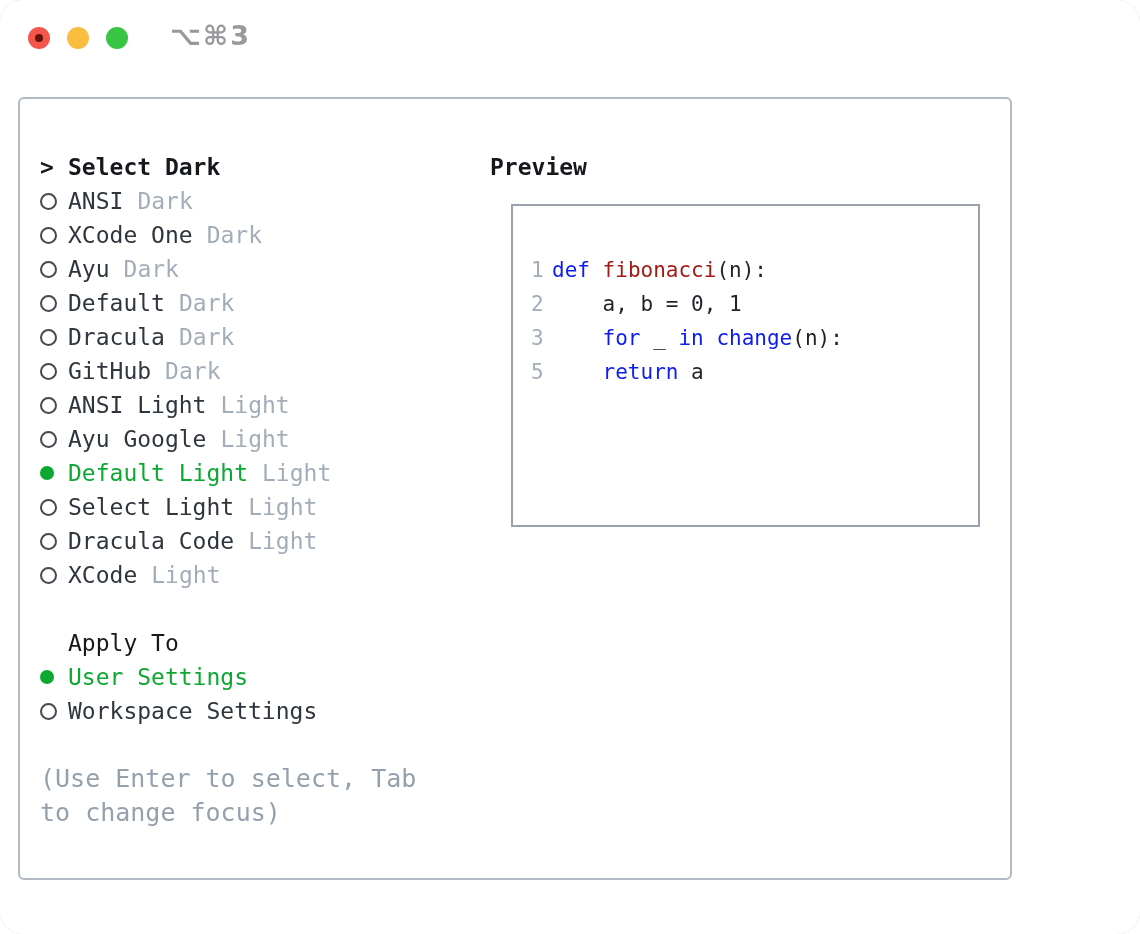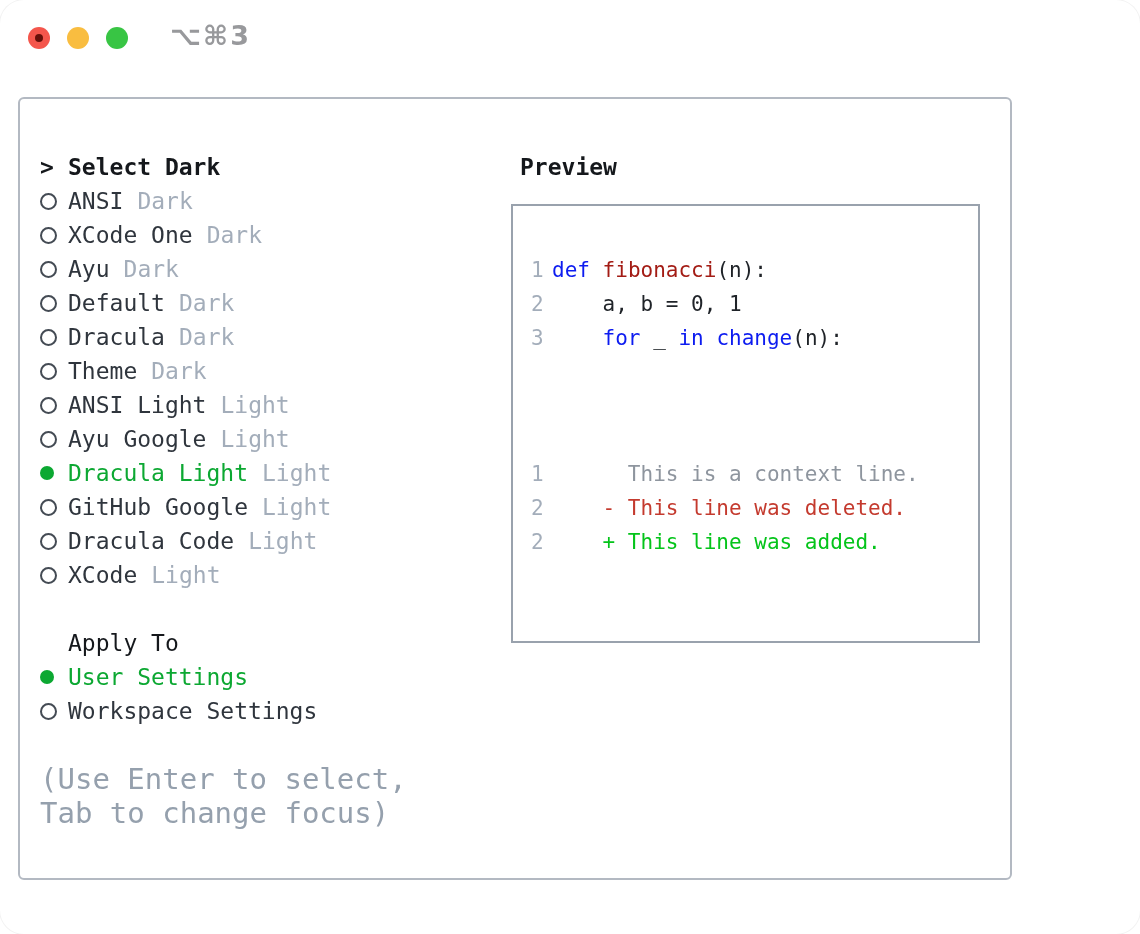--- a/index.html
+++ b/index.html
@@ -56,29 +56,29 @@
   .marker.blank::before{display:none;}
   .prompt-mark{width:28px;flex:0 0 28px;font-weight:bold;color:var(--text-black);}
   .stitle{font-weight:bold;color:var(--text-black);}
   .tname{color:var(--name-dark);}
   .tname.selgreen{color:var(--sel-green);}
   .variant{color:var(--muted);margin-left:14px;}
   .apply-block{position:absolute;left:20px;top:527px;font-size:23px;}
   .apply-title{color:var(--text-black);}
   .hint{
     position:absolute;left:20px;top:663px;width:400px;
-    font-size:29px;line-height:34px;color:var(--hint);
+    font-size:25px;line-height:34px;color:var(--hint);
   }
   
   .preview-title{
-    position:absolute;left:500px;top:51px;height:34px;display:flex;align-items:center;
+    position:absolute;left:470px;top:51px;height:34px;display:flex;align-items:center;
     font-size:23px;font-weight:bold;color:var(--text-black);
   }
   .preview-box{
-    position:absolute;left:491px;top:105px;width:469px;height:439px;
+    position:absolute;left:491px;top:105px;width:469px;height:323px;
     border:2px solid var(--box-border);background:#ffffff;
   }
   .code,.diff{position:absolute;left:18px;font-size:21px;}
   .code{top:47px;}
   .diff{top:251px;}
   .cl{height:34px;line-height:34px;white-space:pre;}
   .ln{display:inline-block;width:13px;margin-right:8px;color:var(--ln-gray);}
   .ct{white-space:pre;color:var(--code-text);}
   .ct span{white-space:pre;}
   .kw{color:var(--kw-blue);}
@@ -106,25 +106,25 @@
       <div class="row">
         <span class="prompt-mark">&gt;</span>
         <span class="stitle">Select Dark</span>
       </div>
 
     <div class="row"><span class="marker"></span><span class="tname">ANSI</span><span class="variant">Dark</span></div>
         <div class="row"><span class="marker"></span><span class="tname">XCode One</span><span class="variant">Dark</span></div>
         <div class="row"><span class="marker"></span><span class="tname">Ayu</span><span class="variant">Dark</span></div>
         <div class="row"><span class="marker"></span><span class="tname">Default</span><span class="variant">Dark</span></div>
         <div class="row"><span class="marker"></span><span class="tname">Dracula</span><span class="variant">Dark</span></div>
-        <div class="row"><span class="marker"></span><span class="tname">Theme</span><span class="variant">Dark</span></div>
+        <div class="row"><span class="marker"></span><span class="tname">GitHub</span><span class="variant">Dark</span></div>
         <div class="row"><span class="marker"></span><span class="tname">ANSI Light</span><span class="variant">Light</span></div>
         <div class="row"><span class="marker"></span><span class="tname">Ayu Google</span><span class="variant">Light</span></div>
-        <div class="row"><span class="marker sel"></span><span class="tname selgreen">Dracula Light</span><span class="variant">Light</span></div>
-        <div class="row"><span class="marker"></span><span class="tname">GitHub Google</span><span class="variant">Light</span></div>
+        <div class="row"><span class="marker sel"></span><span class="tname selgreen">Default Light</span><span class="variant">Light</span></div>
+        <div class="row"><span class="marker"></span><span class="tname">Select Light</span><span class="variant">Light</span></div>
         <div class="row"><span class="marker"></span><span class="tname">Dracula Code</span><span class="variant">Light</span></div>
         <div class="row"><span class="marker"></span><span class="tname">XCode</span><span class="variant">Light</span></div>
       </div>
 
     <div class="apply-block">
       <div class="row">
         <span class="marker blank"></span>
         <span class="apply-title">Apply To</span>
       </div>
 
@@ -134,22 +134,18 @@
 
     <div class="hint">(Use Enter to select, Tab to change focus)</div>
 
     <div class="preview-title">Preview</div>
 
     <div class="preview-box">
       <div class="code">
           <div class="cl"><span class="ln">1</span><span class="ct"><span class="kw">def</span><span class="pl"> </span><span class="fn">fibonacci</span><span class="pl">(n):</span></span></div>
           <div class="cl"><span class="ln">2</span><span class="ct"><span class="pl">    a, b = 0, 1</span></span></div>
           <div class="cl"><span class="ln">3</span><span class="ct"><span class="pl">    </span><span class="kw">for</span><span class="pl"> _ </span><span class="kw">in</span><span class="pl"> </span><span class="kw">change</span><span class="pl">(n):</span></span></div>
-        </div>
-      <div class="diff">
-          <div class="cl"><span class="ln">1</span><span class="ct context">      This is a context line.</span></div>
-          <div class="cl"><span class="ln">2</span><span class="ct deleted">    - This line was deleted.</span></div>
-          <div class="cl"><span class="ln">2</span><span class="ct added">    + This line was added.</span></div>
+          <div class="cl"><span class="ln">5</span><span class="ct"><span class="pl">    </span><span class="kw">return</span><span class="pl"> a</span></span></div>
         </div>
     </div>
 
   </div>
 </div>
 
 </body></html>

